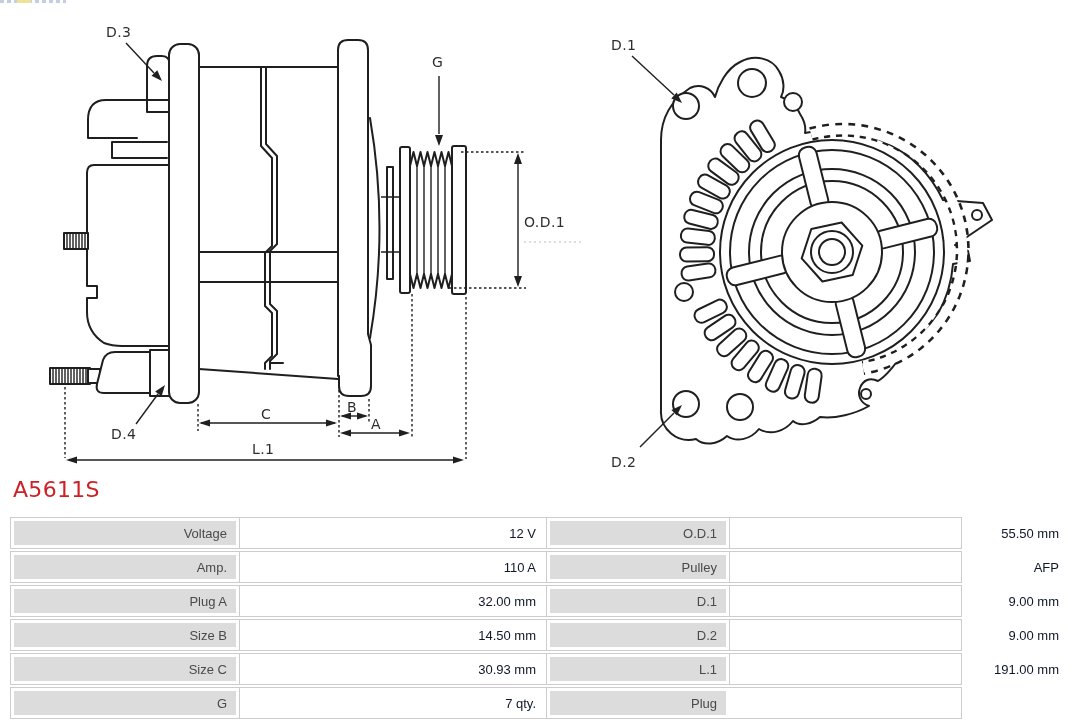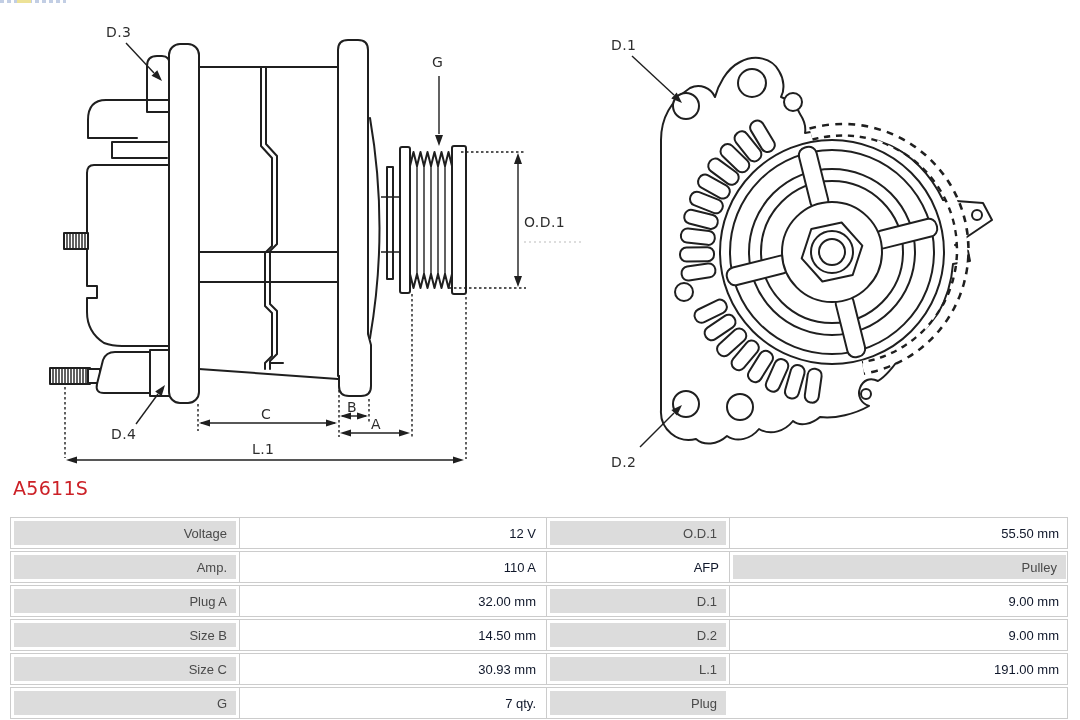--- a/index.html
+++ b/index.html
@@ -14,23 +14,23 @@
   .ln{stroke:#1f1f1f;stroke-width:2;fill:none;stroke-linejoin:round;stroke-linecap:round;}
   .lnw{stroke:#1f1f1f;stroke-width:2;fill:#ffffff;stroke-linejoin:round;stroke-linecap:round;}
   .thin{stroke:#1f1f1f;stroke-width:1.4;fill:none;}
   .dash{stroke:#1f1f1f;stroke-width:1.4;fill:none;stroke-dasharray:2.5 2.5;}
   .dim{stroke:#1f1f1f;stroke-width:1.4;fill:none;}
   .ah{fill:#1f1f1f;stroke:none;}
   .faint{stroke:#bcbcbc;stroke-width:1.2;fill:none;stroke-dasharray:2 3;}
   .lab{font-family:"DejaVu Sans",sans-serif;font-size:14px;fill:#2e2e2e;letter-spacing:.4px;}
   
   #partno{position:absolute;left:13px;top:477px;font-family:"DejaVu Sans",sans-serif;
-          font-size:19px;color:#cc2127;letter-spacing:.3px;}
+          font-size:22px;color:#cc2127;letter-spacing:.3px;}
   
-  #spec{position:absolute;left:10px;top:517px;width:1058px;}
+  #spec{position:absolute;left:10px;top:517px;width:952px;}
   .trow{display:grid;grid-template-columns:228px 307px 183px 340px;height:30px;
         border:1px solid #cccccc;margin-bottom:2px;background:#fff;}
   .cell{display:flex;align-items:center;justify-content:flex-end;overflow:hidden;
         font-size:13px;color:#0f172a;}
   .cell + .cell{border-left:1px solid #cccccc;}
   .lbl{background:#dcdcdc;background-clip:content-box;padding:3px;color:#4a4a4a;}
   .lbl span{margin-right:9px;}
   .val span{margin-right:10px;}
 </style>
 </head>
@@ -228,26 +228,26 @@
           <span>55.50 mm</span>
         </div>
     </div>
     <div class="trow">
       <div class="cell lbl">
           <span>Amp.</span>
         </div>
       <div class="cell val">
           <span>110 A</span>
         </div>
+      <div class="cell lbl">
+          <span>Pulley</span>
+        </div>
       <div class="cell val">
           <span>AFP</span>
         </div>
-      <div class="cell lbl">
-          <span>Pulley</span>
-        </div>
     </div>
     <div class="trow">
       <div class="cell lbl">
           <span>Plug A</span>
         </div>
       <div class="cell val">
           <span>32.00 mm</span>
         </div>
       <div class="cell lbl">
           <span>D.1</span>

